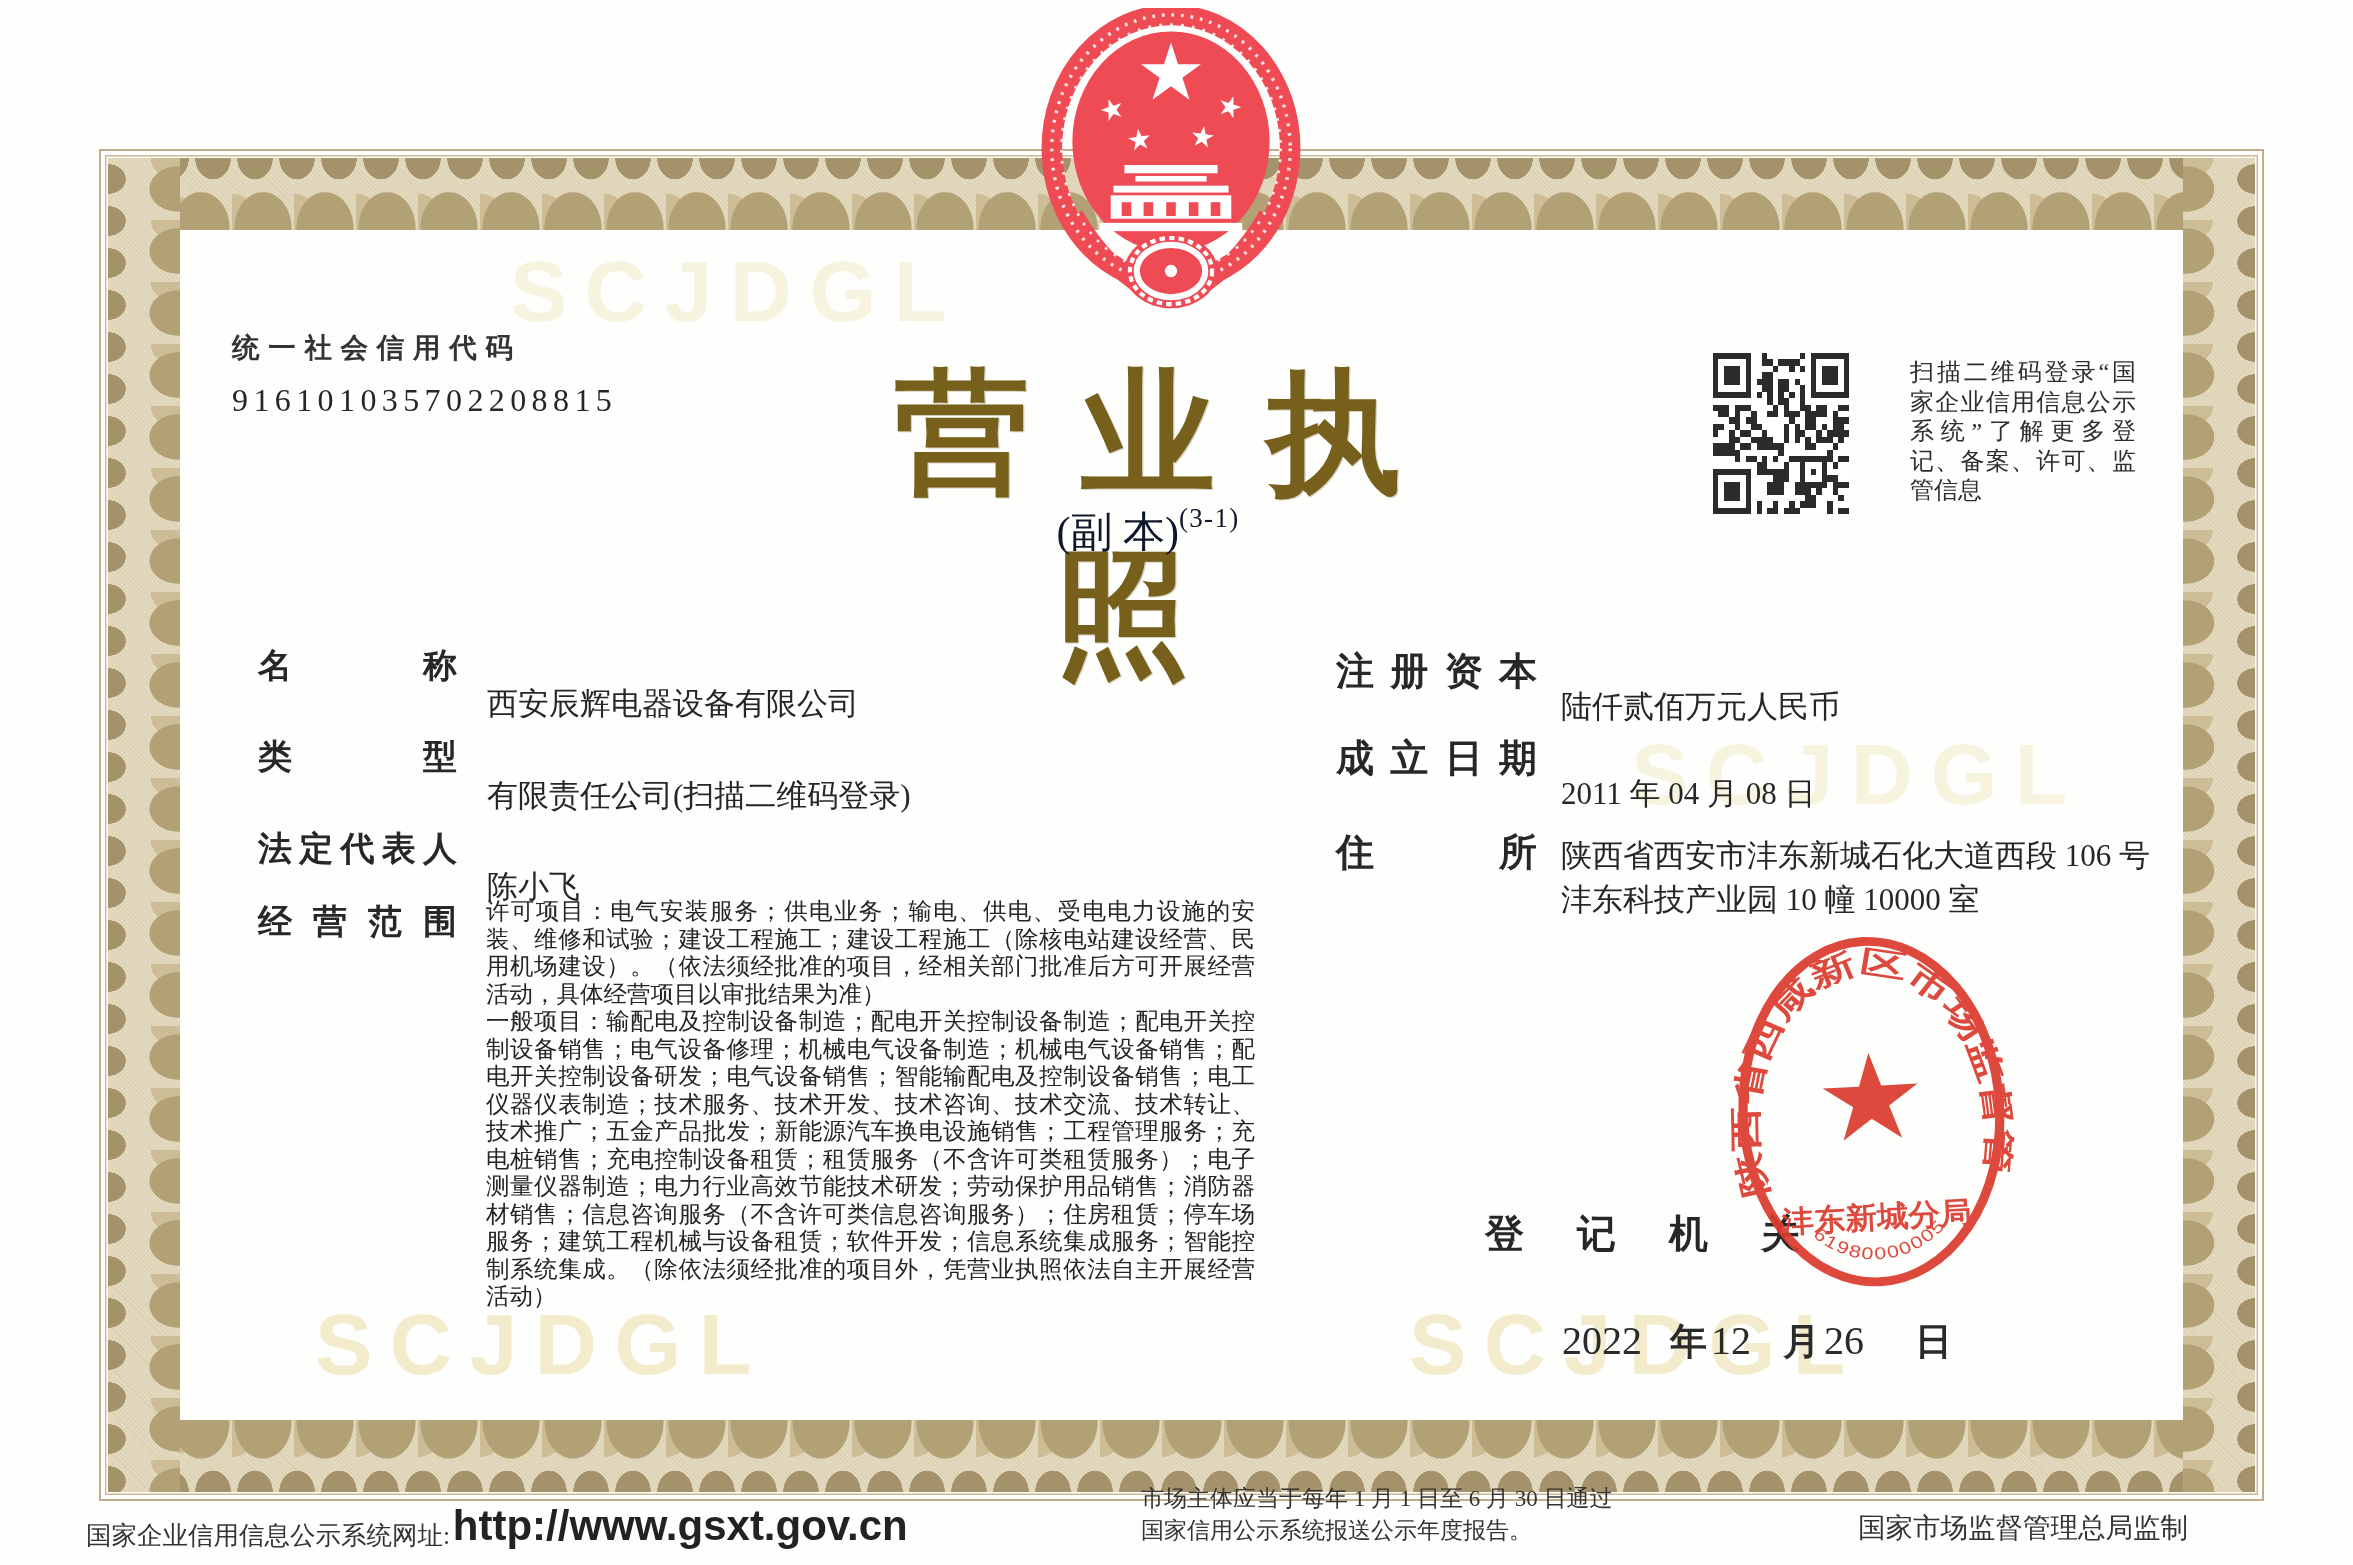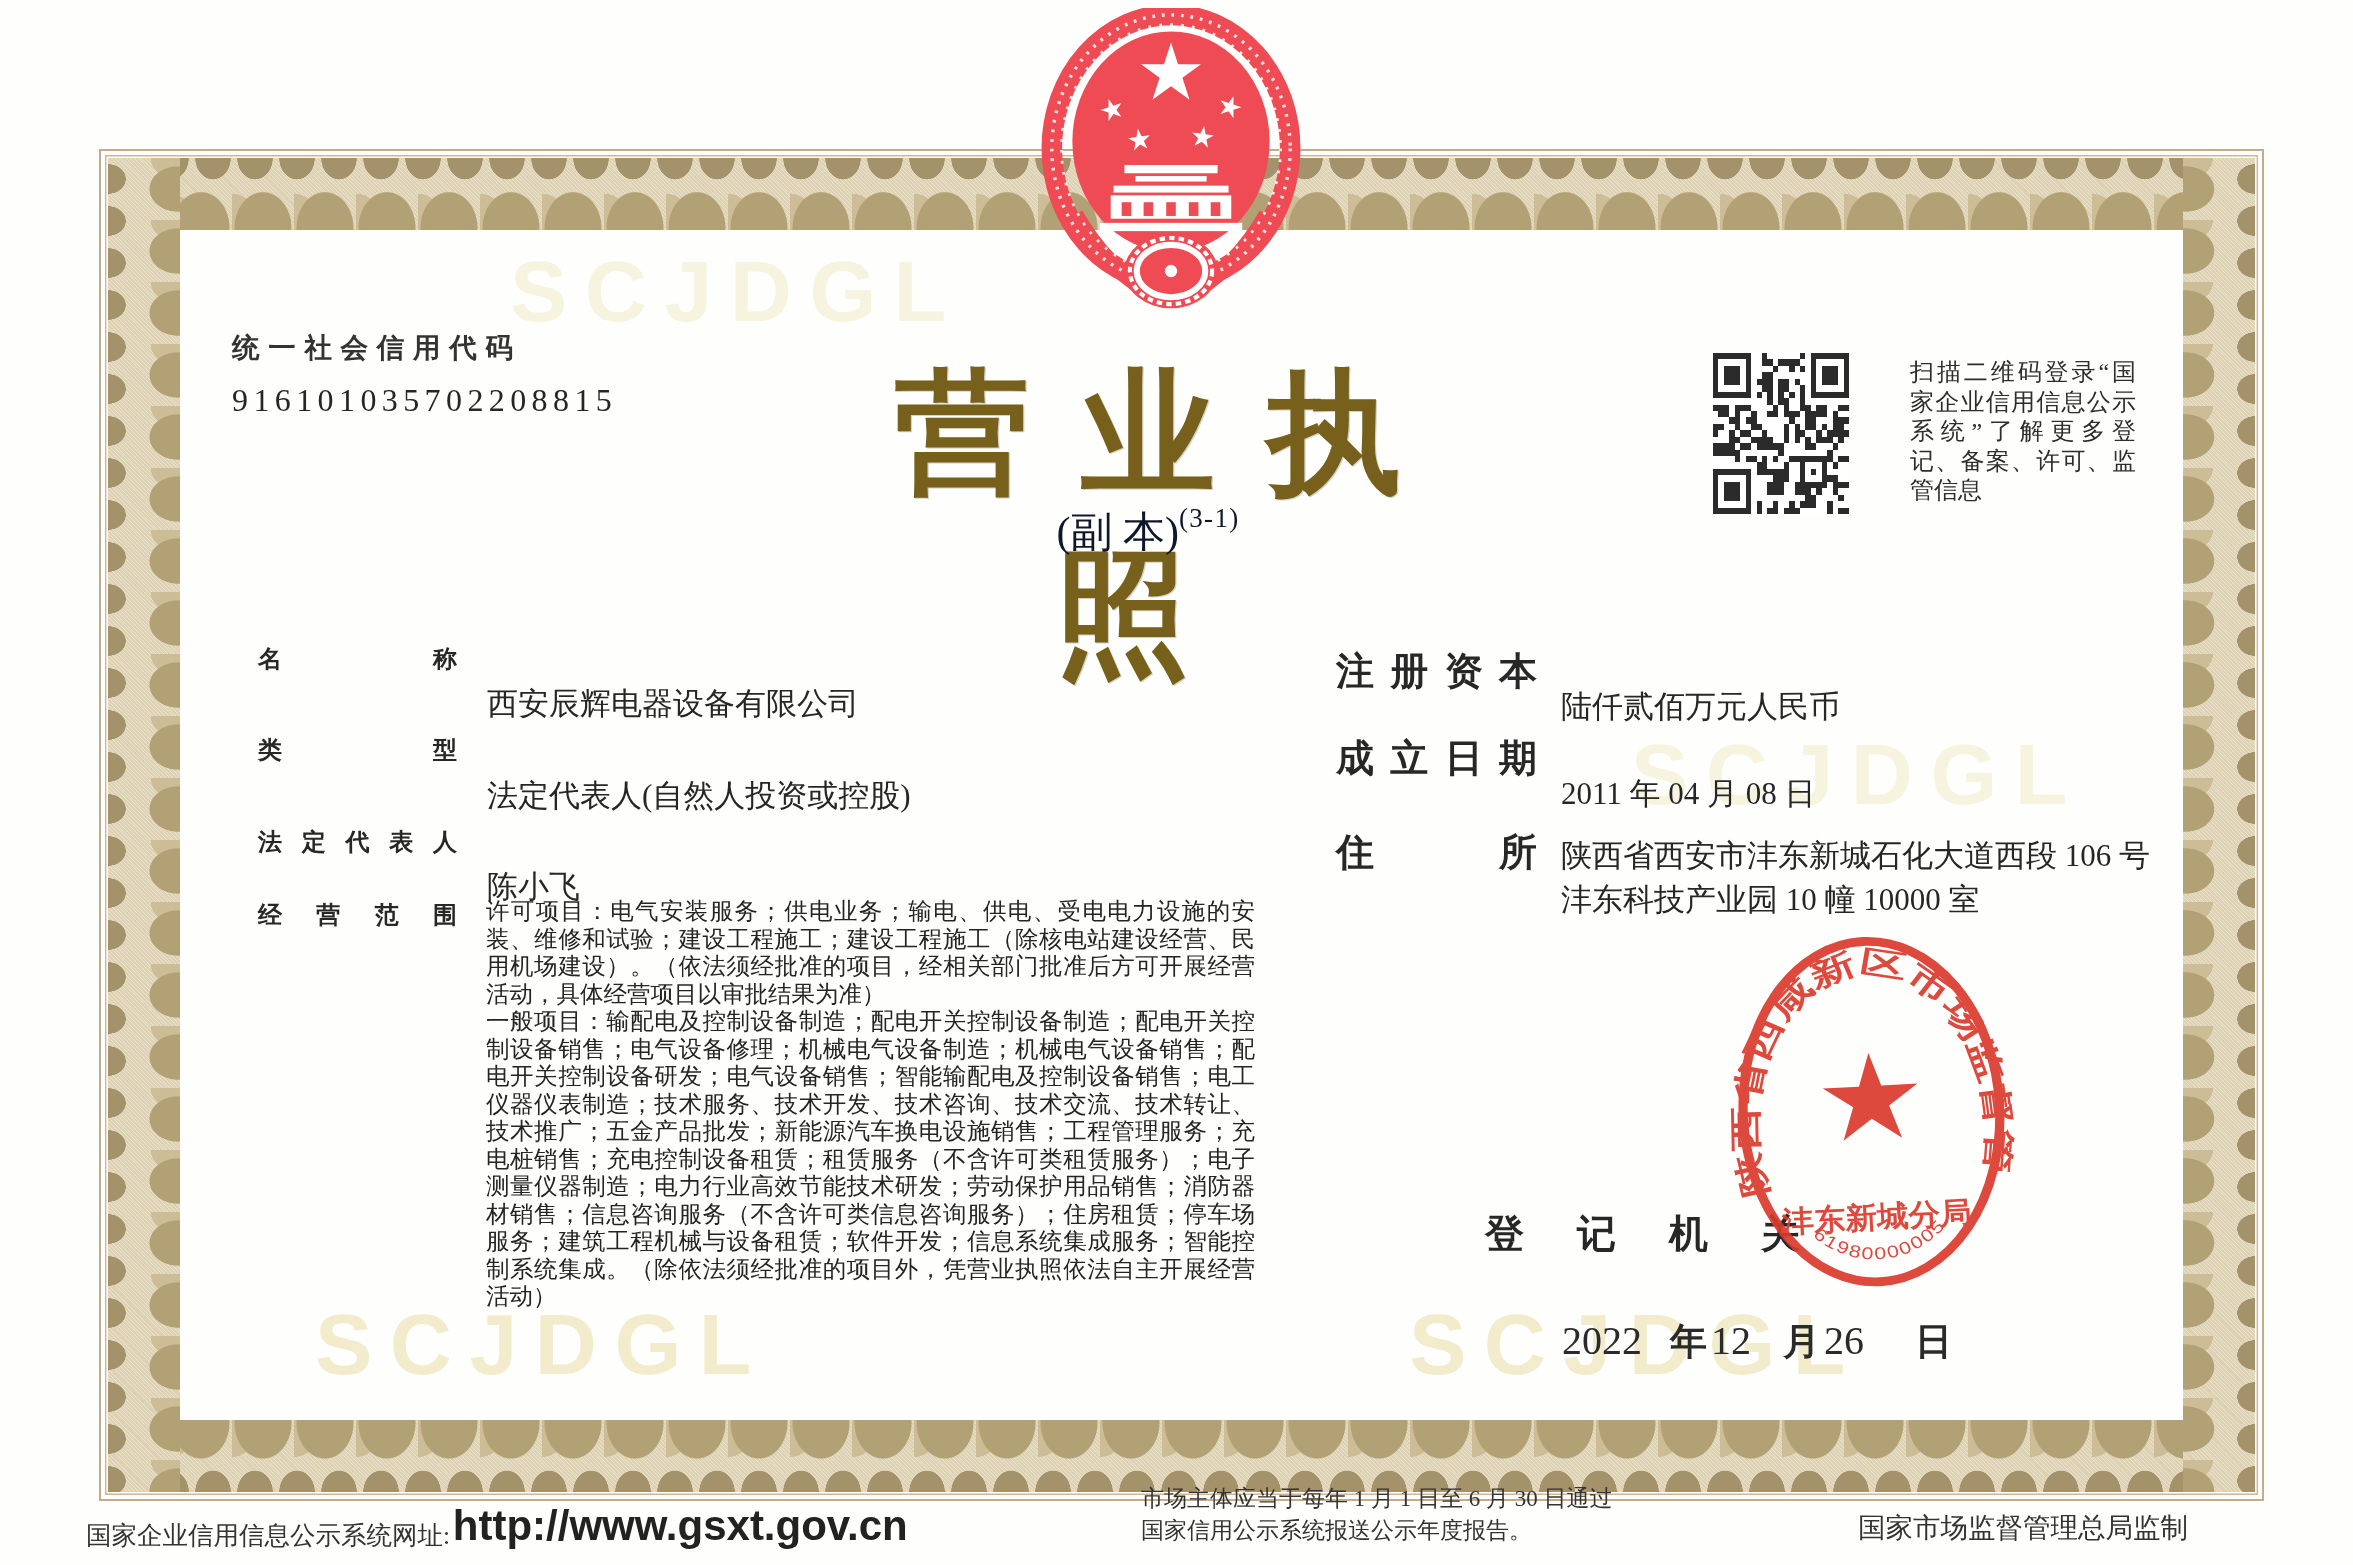--- a/index.html
+++ b/index.html
@@ -53,21 +53,21 @@
          color:#77601b;letter-spacing:52px;text-indent:52px;text-shadow:1.3px 1.3px 0 rgba(90,70,10,.25);}
   .subtitle{position:absolute;left:752px;top:503px;width:792px;text-align:center;z-index:2;
             font-size:42px;color:#0f172a;}
   .subtitle sup{font-size:27px;vertical-align:19px;letter-spacing:1.3px;}
   .qr{position:absolute;left:1713px;top:353px;width:136px;height:161px;z-index:2;}
   .qr-caption{position:absolute;left:1910px;top:358px;width:226px;z-index:2;
               font-size:24px;line-height:29.5px;color:#2d2d2d;text-align:justify;}
   
   .flabel{display:inline-block;font-family:"Liberation Sans", sans-serif;font-weight:bold;
           color:#272727;text-align:justify;text-align-last:justify;}
-  .row-l .flabel{width:199px;font-size:24px;}
+  .row-l .flabel{width:199px;font-size:34px;}
   .row-r .flabel{width:201px;font-size:38px;}
   .row-l,.row-r{position:absolute;z-index:2;}
   .val{position:absolute;z-index:2;font-size:31px;color:#262626;margin-top:31px;}
   .scope{position:absolute;left:486px;top:898px;width:769px;z-index:2;
          font-size:23.5px;line-height:27.5px;color:#242424;text-align:justify;}
   .scope p{margin:0;}
   
   .regorg{position:absolute;left:1485px;top:1207px;z-index:2;}
   .regorg .flabel{width:315px;font-size:39px;}
   .seal{position:absolute;left:1729px;top:929px;width:285px;height:368px;z-index:3;
@@ -462,21 +462,21 @@
       <rect x="24" y="24" width="1" height="1" fill="#2b2b2b"></rect>
     </svg>
   <div class="qr-caption">扫描二维码登录“国家企业信用信息公示系统”了解更多登记、备案、许可、监管信息</div>
 
   <div class="row-l" style="left:258px;top:643px;">
     <span class="flabel">名称</span></div>
   <div class="val" style="left:487px;top:652px;">西安辰辉电器设备有限公司</div>
 
   <div class="row-l" style="left:258px;top:734px;">
     <span class="flabel">类型</span></div>
-  <div class="val" style="left:487px;top:744px;">法定代表人(自然人投资或控股)</div>
+  <div class="val" style="left:487px;top:744px;">有限责任公司(扫描二维码登录)</div>
 
   <div class="row-l" style="left:258px;top:826px;">
     <span class="flabel">法定代表人</span></div>
   <div class="val" style="left:487px;top:835px;">陈小飞</div>
 
   <div class="row-l" style="left:258px;top:899px;">
     <span class="flabel">经营范围</span></div>
   <div class="scope">
     <p>许可项目：电气安装服务；供电业务；输电、供电、受电电力设施的安装、维修和试验；建设工程施工；建设工程施工（除核电站建设经营、民用机场建设）。（依法须经批准的项目，经相关部门批准后方可开展经营活动，具体经营项目以审批结果为准）</p>
     <p>一般项目：输配电及控制设备制造；配电开关控制设备制造；配电开关控制设备销售；电气设备修理；机械电气设备制造；机械电气设备销售；配电开关控制设备研发；电气设备销售；智能输配电及控制设备销售；电工仪器仪表制造；技术服务、技术开发、技术咨询、技术交流、技术转让、技术推广；五金产品批发；新能源汽车换电设施销售；工程管理服务；充电桩销售；充电控制设备租赁；租赁服务（不含许可类租赁服务）；电子测量仪器制造；电力行业高效节能技术研发；劳动保护用品销售；消防器材销售；信息咨询服务（不含许可类信息咨询服务）；住房租赁；停车场服务；建筑工程机械与设备租赁；软件开发；信息系统集成服务；智能控制系统集成。（除依法须经批准的项目外，凭营业执照依法自主开展经营活动）</p>

